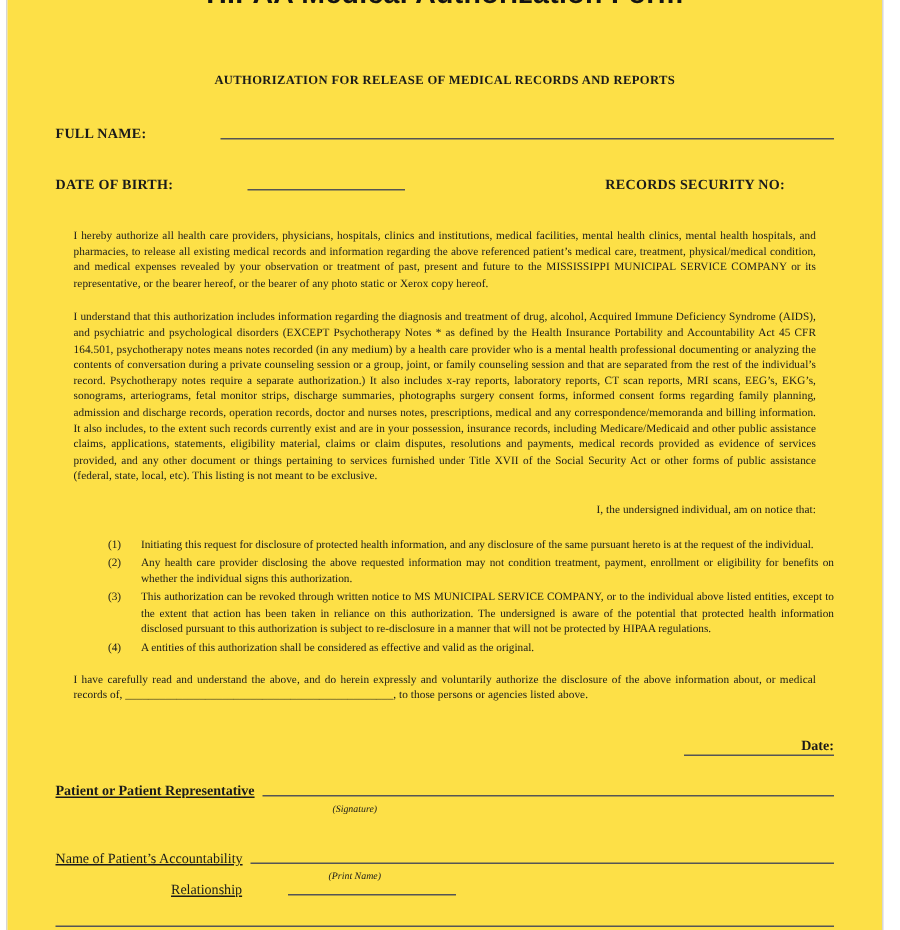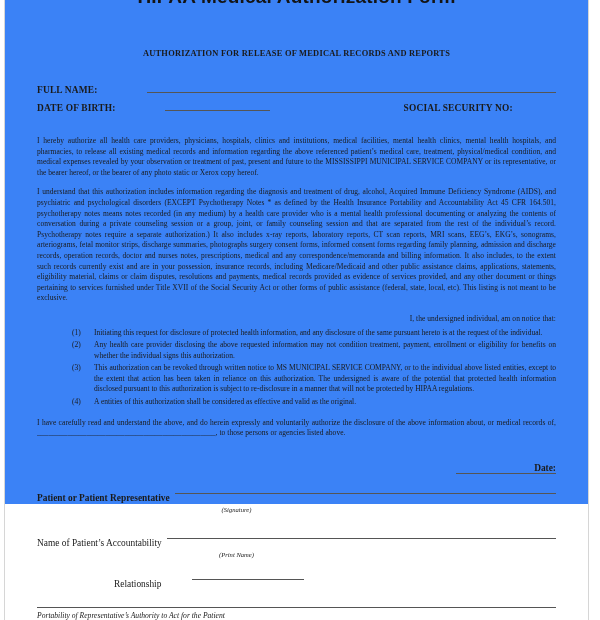--- a/index.html
+++ b/index.html
@@ -32,22 +32,22 @@
     background: #d6d6d6;
   }
   .page-edge.left  { left: 4px; }
   .page-edge.right { left: 588px; }
 
   .sheet {
     position: absolute;
     left: 5px;
     top: 0;
     width: 583px;
-    height: 504px;
-    background: #3b82f6;
+    height: 620px;
+    background: #fde047;
     box-sizing: border-box;
     padding: 0 32px;
   }
 
   
   .banner-title {
     position: absolute;
     left: 0;
     right: 0;
     top: -14px;
@@ -73,40 +73,40 @@
   
   .field-row {
     display: flex;
     align-items: flex-end;
     font-weight: bold;
     font-size: 9.4px;
     letter-spacing: 0.2px;
     gap: 44px;
   }
   .field-row.fullname { margin-top: 27px; }
-  .field-row.dob      { margin-top: 8px; }
+  .field-row.dob      { margin-top: 24px; }
 
   .field-label {
     white-space: nowrap;
     flex: none;
   }
   .rule {
     border-bottom: 1px solid #555;
     height: 0;
     margin-left: 5px;
     margin-bottom: 2px;
   }
   .rule.grow  { flex: 1 1 auto; }
   .rule.w-dob { width: 105px; flex: none; }
   .rule.w-ssn { flex: 1 1 auto; }
   .gap-mid { width: 46px; flex: none; }
 
   
   .para {
-    margin: 0;
+    margin: 12px;
     text-align: justify;
     font-size: 7.5px;
     line-height: 10.6px;
     letter-spacing: 0.05px;
   }
   .para.first  { margin-top: 23px; }
   .para.second { margin-top: 9px; }
   .para.notice { margin-top: 10px; text-align: right; }
   .para.final  { margin-top: 10px; }
   .ital { }
@@ -142,36 +142,38 @@
     align-items: flex-end;
     margin-top: 24px;
     font-weight: bold;
     font-size: 9.4px;
     flex-direction: column;
   }
   .sig-date .rule { width: 100px; flex: none; }
 
   .sig-row {
     display: flex;
+    align-items: flex-end;
     margin-top: 17px;
     font-size: 9.4px;
+    text-decoration: underline;
   }
   .sig-row.bold { font-weight: bold; }
   .sig-row .sig-label { flex: none; white-space: nowrap; }
 
   .caption {
     text-align: center;
     font-style: italic;
     font-size: 6.6px;
     margin-top: 3px;
     padding-right: 120px;
   }
 
   .sig-row.name-rep { margin-top: 25px; }
-  .sig-row.relationship { margin-top: 21px; gap: 26px; }
+  .sig-row.relationship { margin-top: 1px; gap: 26px; }
   .sig-row.relationship .sig-label {
     padding-left: 77px;
   }
   .sig-row.relationship .rule { width: 112px; flex: none; }
 
   .auth-rule {
     border-bottom: 1px solid #555;
     height: 0;
     margin-top: 18px;
   }
@@ -197,21 +199,21 @@
 
     <div class="field-row fullname">
       <span class="field-label">FULL NAME:</span>
       <span class="rule grow"></span>
     </div>
 
     <div class="field-row dob">
       <span class="field-label">DATE OF BIRTH:</span>
       <span class="rule w-dob"></span>
       <span class="gap-mid"></span>
-      <span class="field-label">SOCIAL SECURITY NO:</span>
+      <span class="field-label">RECORDS SECURITY NO:</span>
       <span class="rule w-ssn"></span>
     </div>
 
     <p class="para first">I hereby authorize all health care providers, physicians, hospitals, clinics and institutions, medical facilities, mental health clinics, mental health hospitals, and pharmacies, to release all existing medical records and information regarding the above referenced patient’s medical care, treatment, physical/medical condition, and medical expenses revealed by your observation or treatment of past, present and future to the MISSISSIPPI MUNICIPAL SERVICE COMPANY or its representative, or the bearer hereof, or the bearer of any photo static or Xerox copy hereof.</p>
 
     <p class="para second"><span>I understand that this authorization includes information regarding the diagnosis and treatment of drug, alcohol, Acquired Immune Deficiency Syndrome (AIDS), and psychiatric and psychological disorders (EXCEPT </span><span class="ital">Psychotherapy Notes * as defined by the Health Insurance Portability and Accountability Act 45 CFR 164.501, psychotherapy notes means notes recorded (in any medium) by a health care provider who is a mental health professional documenting or analyzing the contents of conversation during a private counseling session or a group, joint, or family counseling session and that are separated from the rest of the individual’s record.</span><span>  Psychotherapy notes require a separate authorization.)  It also includes x-ray reports, laboratory reports, CT scan reports, MRI scans, EEG’s, EKG’s, sonograms, arteriograms, fetal monitor strips, discharge summaries, photographs surgery consent forms, informed consent forms regarding family planning, admission and discharge records, operation records, doctor and nurses notes, prescriptions, medical and any correspondence/memoranda and billing information.  It also includes, to the extent such records currently exist and are in your possession, insurance records, including Medicare/Medicaid and other public assistance claims, applications, statements, eligibility material, claims or claim disputes, resolutions and payments, medical records provided as evidence of services provided, and any other document or things pertaining to services furnished under Title XVII of the Social Security Act or other forms of public assistance (federal, state, local, etc).  This listing is not meant to be exclusive.</span></p>
 
     <p class="para notice">I, the undersigned individual, am on notice that:</p>
 
     <ol class="notice-list">

